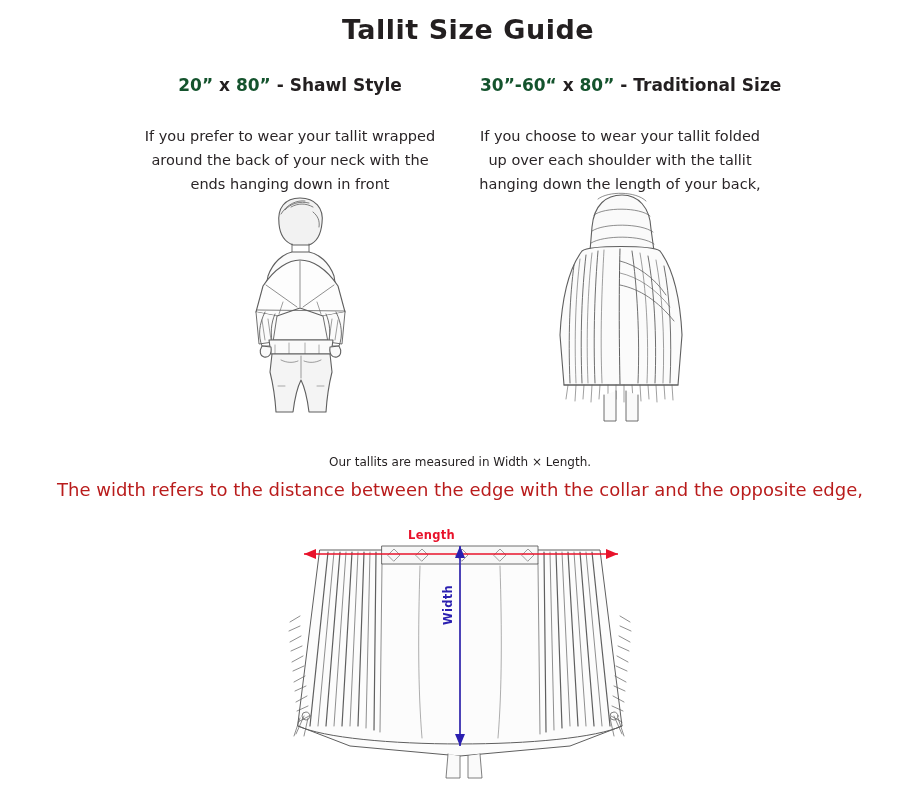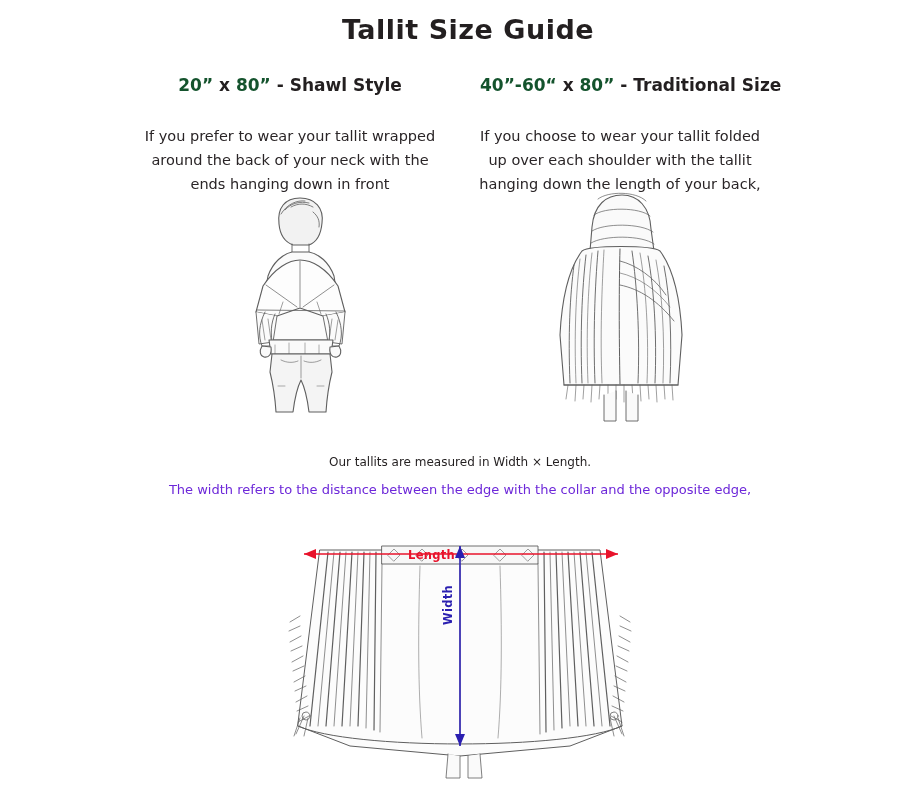--- a/index.html
+++ b/index.html
@@ -79,39 +79,39 @@
     width: 920px;
     text-align: center;
   }
   .note-main {
     font-size: 12px;
     line-height: 24px;
     color: #231f20;
   }
   .note-sub {
     margin-top: 6px;
-    font-size: 13px;
+    font-size: 18px;
     line-height: 19px;
-    color: #6d28d9;
+    color: #b91c1c;
   }
 
   
   .tallit-wrap {
     position: absolute;
     left: 270px;
     top: 520px;
     width: 380px;
     height: 270px;
   }
   .tallit-wrap svg { display: block; }
 
   .label-length {
     position: absolute;
     left: 408px;
-    top: 548px;
+    top: 528px;
     font-size: 11.5px;
     font-weight: bold;
     color: #e8132b;
     letter-spacing: 0.3px;
   }
   .label-width {
     position: absolute;
     left: 441px;
     top: 625px;
     font-size: 11.5px;
@@ -135,21 +135,21 @@
       <span class="sep">x</span>
       <span class="dim">80”</span>
       <span class="sep">-</span>
       <span class="sep">Shawl Style</span>
     </div>
     <div class="col-body">If you prefer to wear your tallit wrapped around the back of your neck with the ends hanging down in front</div>
   </div>
 
   <div class="col right">
     <div class="col-head">
-      <span class="dim">40”-60“</span>
+      <span class="dim">30”-60“</span>
       <span class="sep">x</span>
       <span class="dim">80”</span>
       <span class="sep">-</span>
       <span class="sep">Traditional Size</span>
     </div>
     <div class="col-body">If you choose to wear your tallit folded up over each shoulder with the tallit hanging down the length of your back,</div>
   </div>
 
   <div class="figure fig-shawl">
     <svg width="190" height="240" viewBox="0 0 190 240" xmlns="http://www.w3.org/2000/svg">

